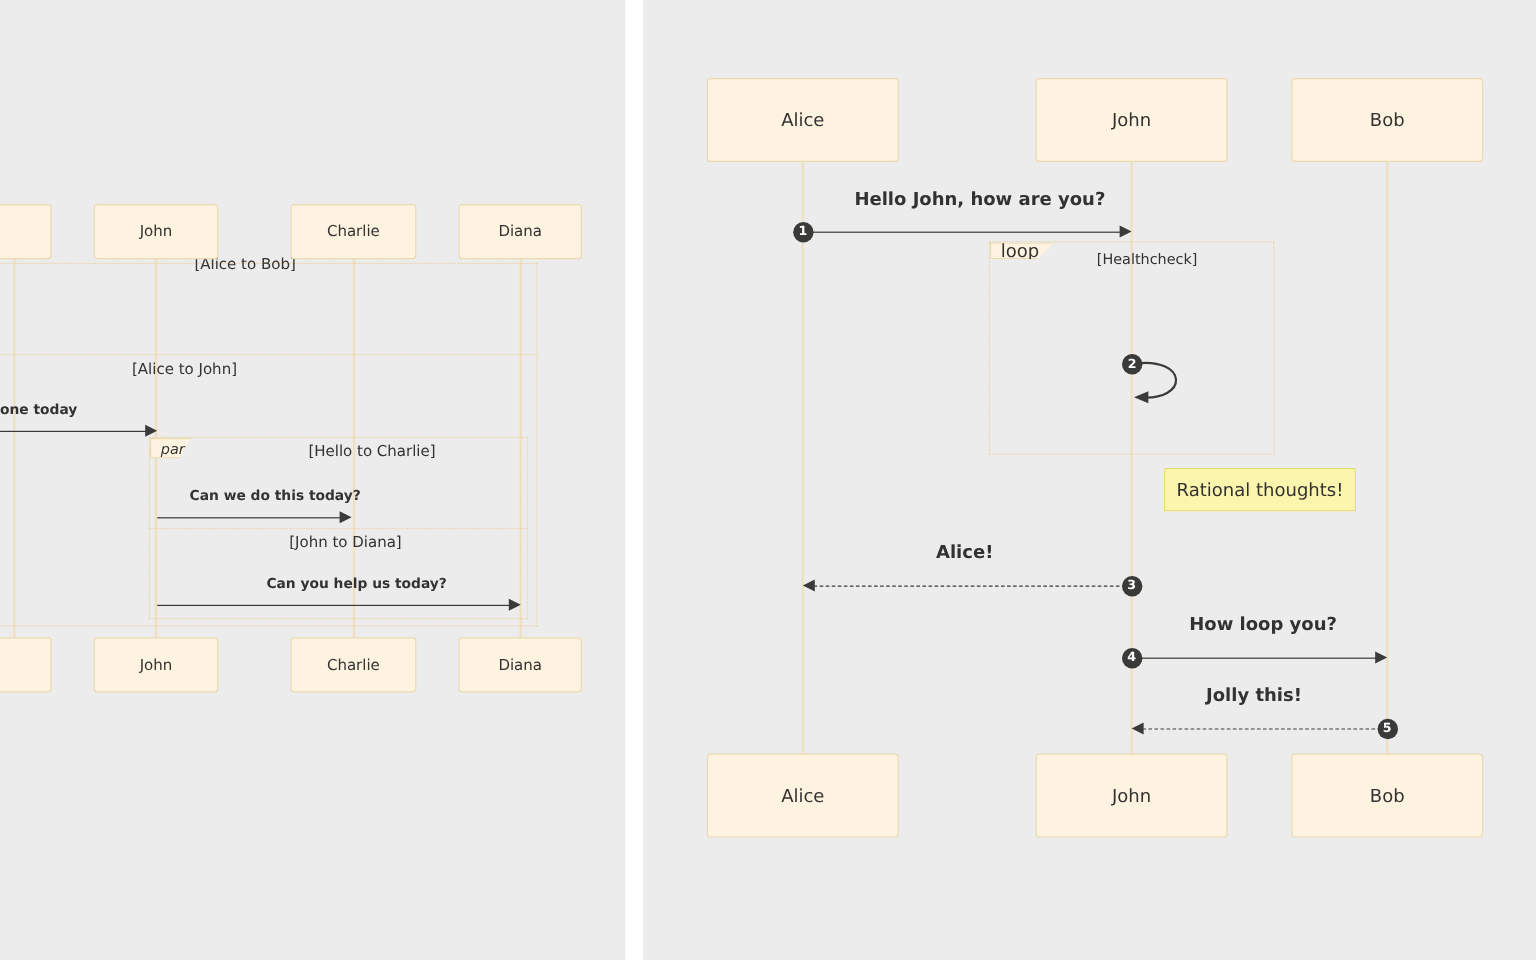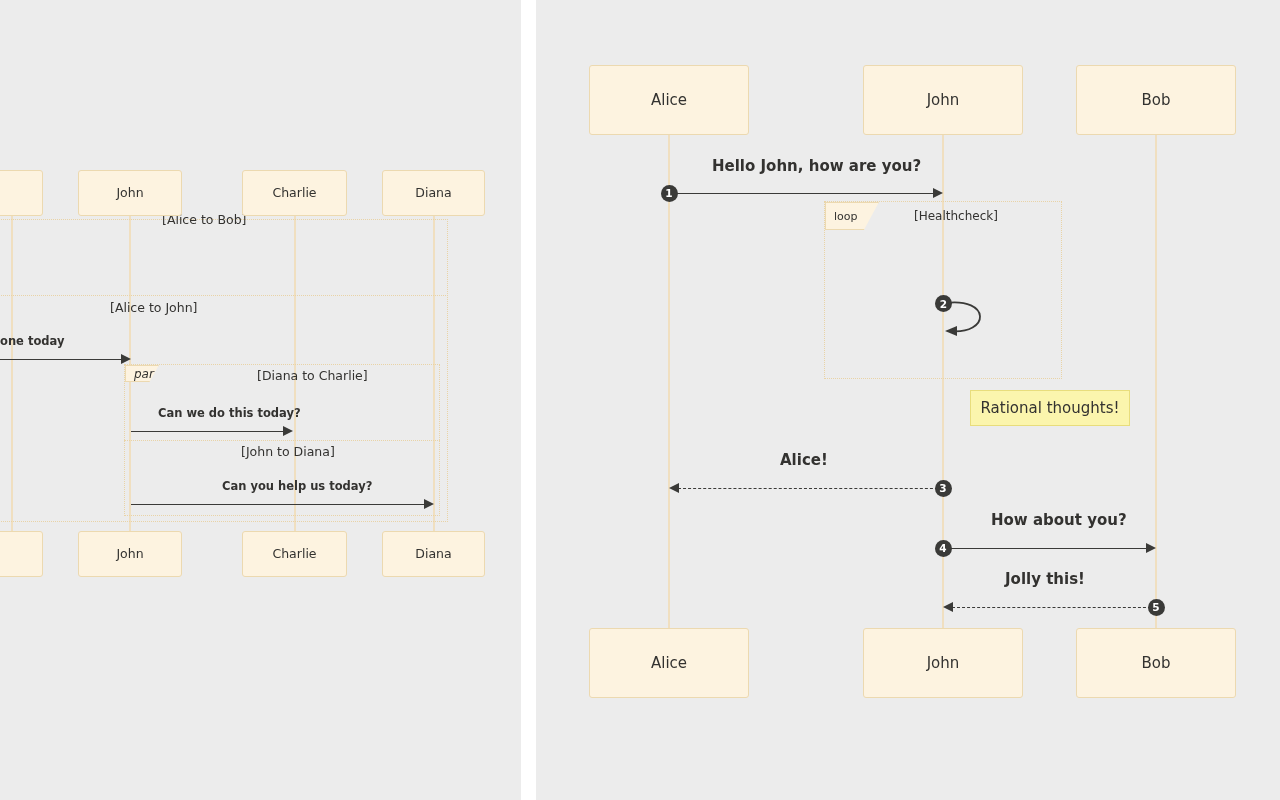--- a/index.html
+++ b/index.html
@@ -46,21 +46,21 @@
   .frame-tab{
     position:absolute;
     background:#fdf3e0;
     border:1px solid #ecd9b0;
     box-sizing:border-box;
     color:#333230;
     display:flex;align-items:center;
     padding-left:8px;
   }
   .frame-tab.l{font-size:12px;height:17px;}
-  .frame-tab.r{font-size:11px;height:28px;text-align:right;}
+  .frame-tab.r{font-size:15px;height:14px;text-align:right;}
   .tab-clip-l{clip-path:polygon(0 0,100% 0,72% 100%,0 100%);}
   .tab-clip-r{clip-path:polygon(0 0,100% 0,72% 100%,0 100%);}
 
   .frame-cond{position:absolute;color:#333230;white-space:nowrap;}
   .frame-cond.l{font-size:12.5px;}
   .frame-cond.r{font-size:12px;}
 
   
   .msg-label{
     position:absolute;
@@ -118,21 +118,21 @@
         <div class="lifeline" style="left: 10.5px; top: 216px; height: 315px;"></div>
         <div class="lifeline" style="left: 129px; top: 216px; height: 315px;"></div>
         <div class="lifeline" style="left: 293.5px; top: 216px; height: 315px;"></div>
         <div class="lifeline" style="left: 432.5px; top: 216px; height: 315px;"></div>
         <div class="frame" style="left: -20px; top: 219px; width: 468px; height: 303px;"></div>
         <div class="frame-cond l" style="left: 130px; top: 212px; padding-left: 32px;">[Alice to Bob]</div>
         <div class="frame-divider" style="left: -20px; top: 295px; width: 468px;"></div>
         <div class="frame-cond l" style="left: 110px; top: 300px;">[Alice to John]</div>
         <div class="frame" style="left: 124px; top: 364px; width: 316px; height: 152px;"></div>
         <div class="frame-tab l tab-clip-l" style="left: 125px; top: 365px; width: 34px; font-style: italic;">par</div>
-        <div class="frame-cond l" style="left: 257px; top: 368px;">[Diana to Charlie]</div>
+        <div class="frame-cond l" style="left: 257px; top: 368px;">[Hello to Charlie]</div>
         <div class="frame-divider" style="left: 124px; top: 440px; width: 316px;"></div>
         <div class="frame-cond l" style="left: 241px; top: 444px;">[John to Diana]</div>
         <div class="actor actor-l" style="left: -20px; top: 170px; width: 63px; height: 46px;">
           <div></div>
         </div>
         <div class="actor actor-l" style="left: 78px; top: 170px; width: 104px; height: 46px;">
           <div>John</div>
         </div>
         <div class="actor actor-l" style="left: 242px; top: 170px; width: 105px; height: 46px;">
           <div>Charlie</div>
@@ -197,21 +197,21 @@
         <div class="seq-badge" style="left: 124.5px; top: 184.5px;">1</div>
         <div class="selfloop" style="left: 407px; top: 297px; width: 58px; height: 44px;"><svg width="58" height="44">
             <path d="M 2 6 C 48 0, 48 38, 6 34" fill="none" stroke="#3a3a38" stroke-width="1.8"></path>
             <polygon points="2,34 14,29 14,39" fill="#3a3a38"></polygon>
           </svg></div>
         <div class="seq-badge" style="left: 399px; top: 295px;">2</div>
         <div class="msg-label r" style="left: 244px; top: 451px;">Alice!</div>
         <div class="arrow-line dashed" style="left: 142px; top: 488px; width: 265px;"></div>
         <div class="arrow-head left" style="left: 133px; top: 483px;"></div>
         <div class="seq-badge" style="left: 398.5px; top: 479.5px;">3</div>
-        <div class="msg-label r" style="left: 455px; top: 511px;">How about you?</div>
+        <div class="msg-label r" style="left: 455px; top: 511px;">How loop you?</div>
         <div class="arrow-line" style="left: 407px; top: 548px; width: 204px;"></div>
         <div class="arrow-head right" style="left: 610px; top: 543px;"></div>
         <div class="seq-badge" style="left: 398.5px; top: 539.5px;">4</div>
         <div class="msg-label r" style="left: 469px; top: 570px;">Jolly this!</div>
         <div class="arrow-line dashed" style="left: 416px; top: 607px; width: 204px;"></div>
         <div class="arrow-head left" style="left: 407px; top: 602px;"></div>
         <div class="seq-badge" style="left: 611.5px; top: 598.5px;">5</div>
       </div>
   </div>
 

